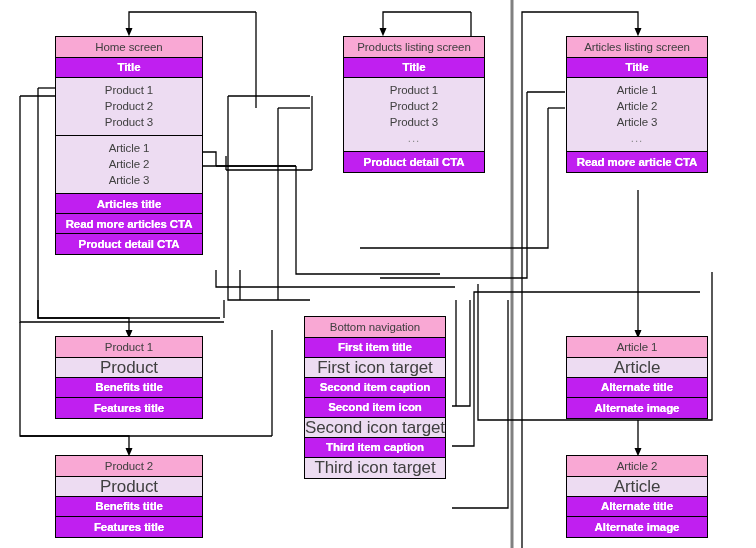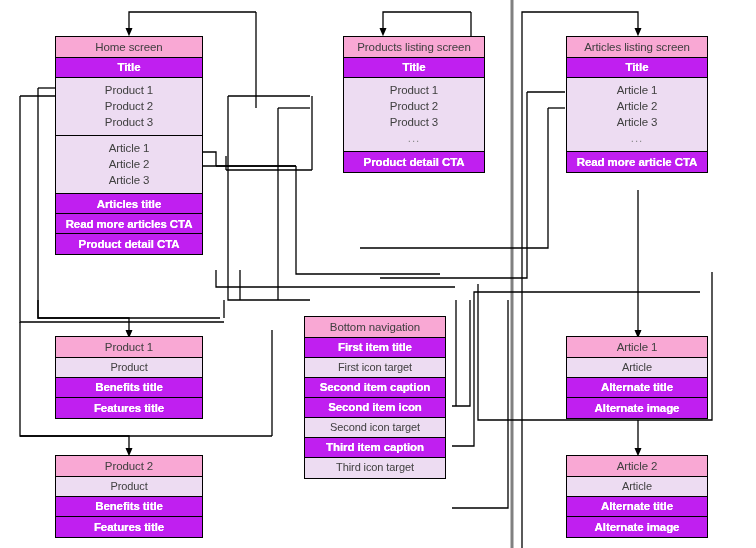--- a/index.html
+++ b/index.html
@@ -58,21 +58,21 @@
     background: #c01ff0;
     color: #ffffff;
     font-size: 11.5px;
     font-weight: bold;
     height: 20px;
     text-shadow: 0 0 0 #ffffff;
   }
   .row.light {
     background: #eddcf2;
     color: #404040;
-    font-size: 11px;
+    font-size: 17px;
     font-weight: normal;
     height: 20px;
   }
   .row.list {
     background: #eddcf2;
     color: #404040;
     font-size: 11.5px;
     font-weight: normal;
     flex-direction: column;
     justify-content: center;

